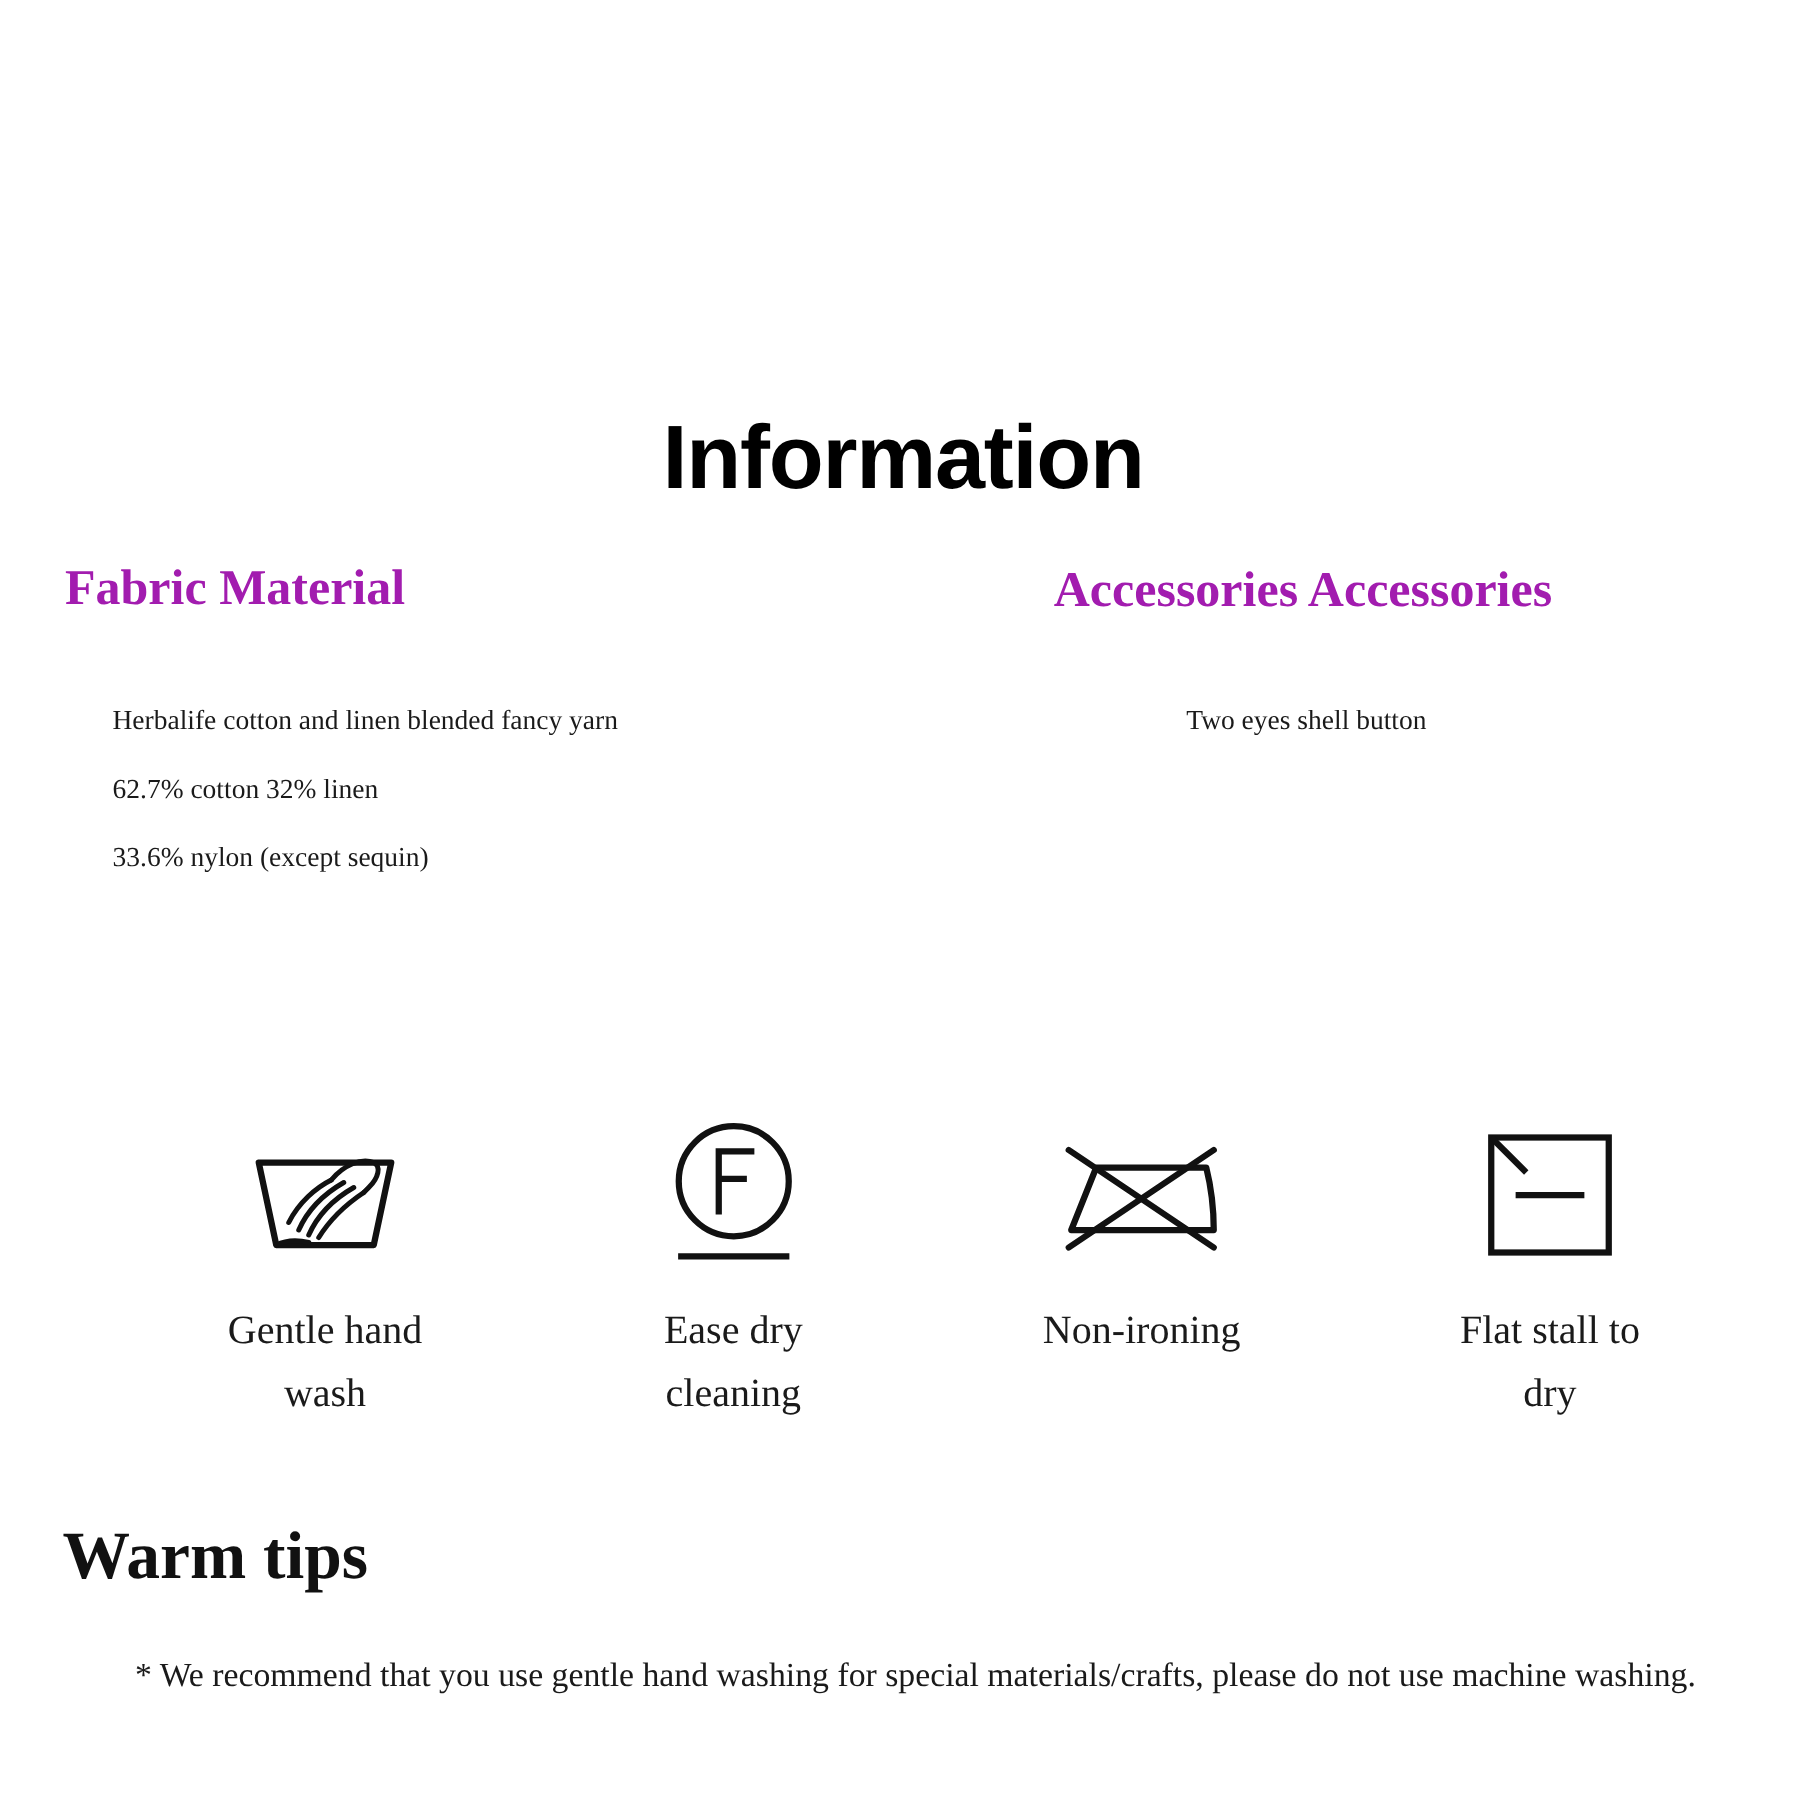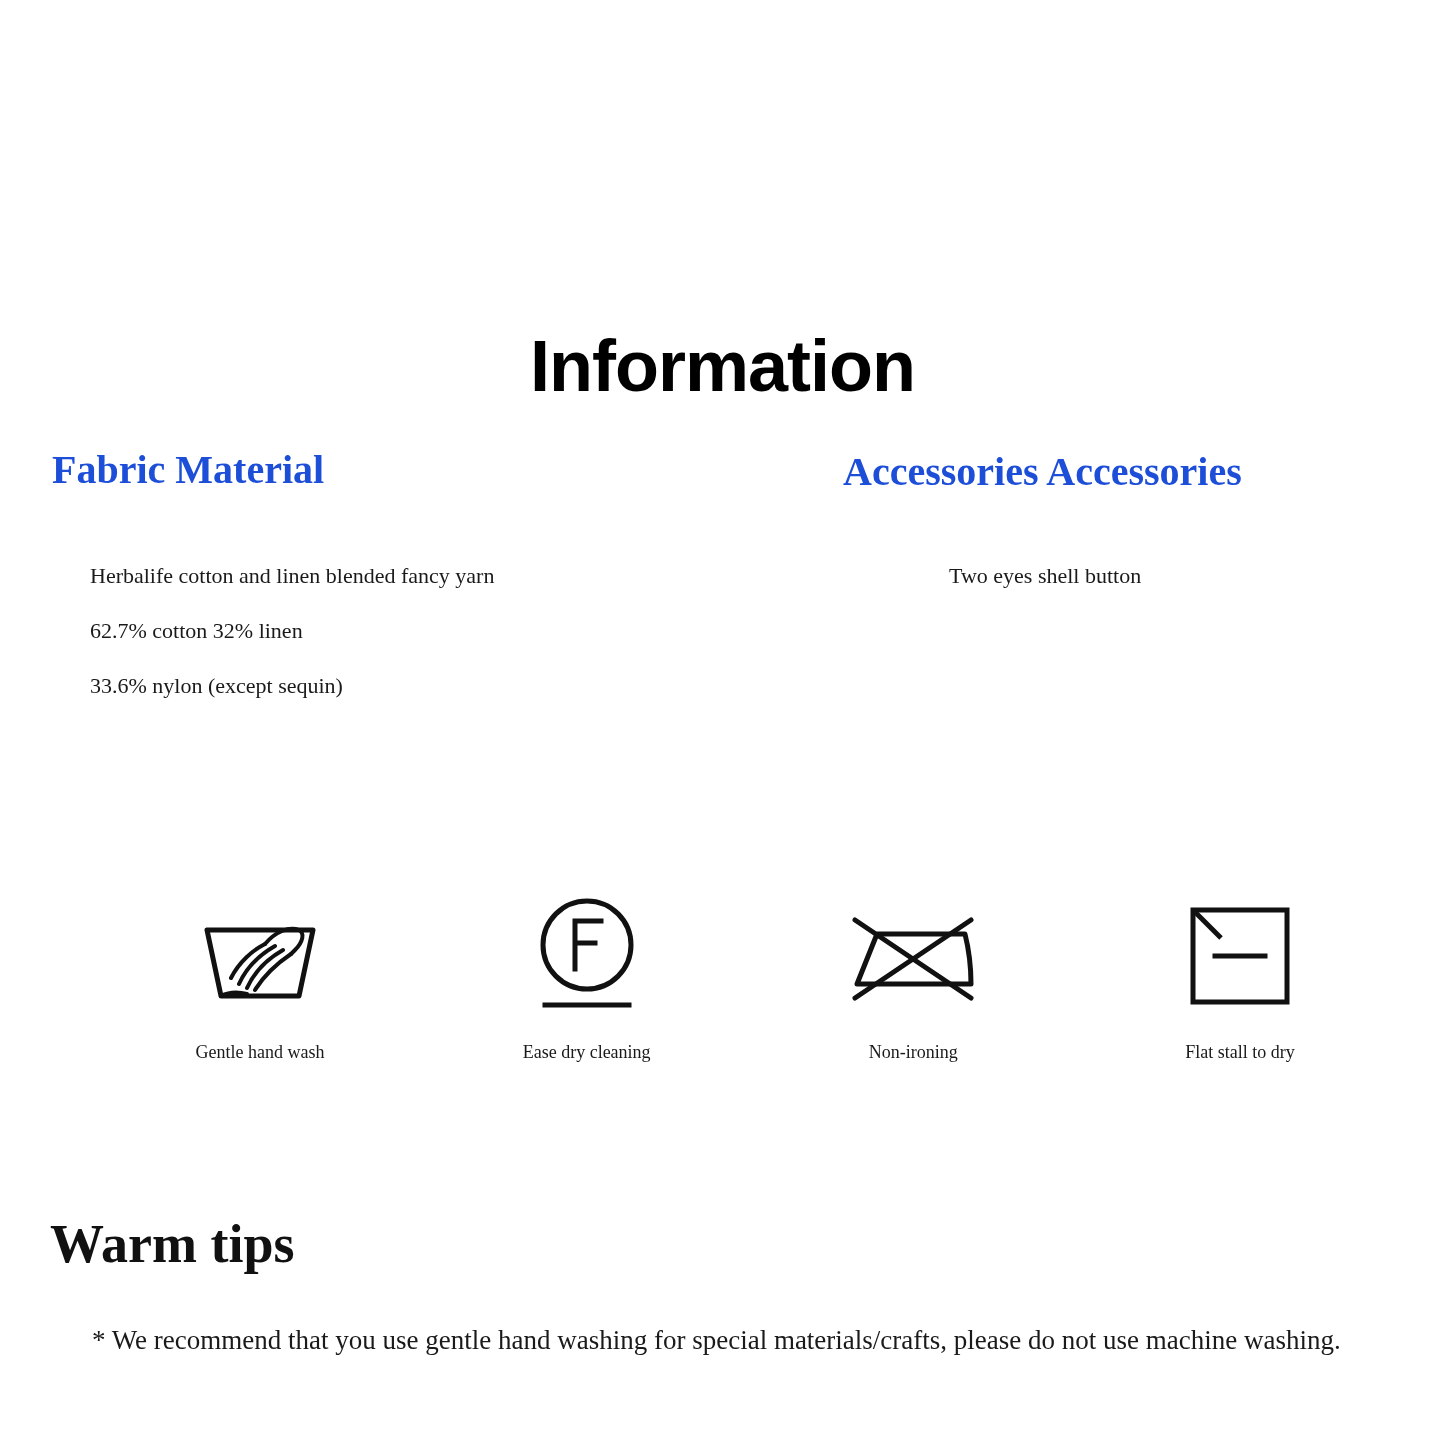--- a/index.html
+++ b/index.html
@@ -37,21 +37,21 @@
     color: #000000;
     line-height: 1;
   }
 
   
   .col-head {
     position: absolute;
     font-family: "Liberation Serif", serif;
     font-weight: bold;
     font-size: 40px;
-    color: #1d4ed8;
+    color: #a21caf;
     line-height: 1;
   }
   .col-head.left  { top: 450px; left: 52px; }
   .col-head.right { top: 452px; left: 843px; }
 
   
   .col-body {
     position: absolute;
     font-family: "Liberation Serif", serif;
     font-size: 22px;
@@ -84,21 +84,21 @@
   .sym .glyph {
     height: 130px;
     display: flex;
     align-items: center;
     justify-content: center;
   }
   .sym .cap {
     margin-top: 18px;
     text-align: center;
     font-family: "Liberation Serif", serif;
-    font-size: 18px;
+    font-size: 32px;
     line-height: 1.6;
     color: #1a1a1a;
     max-width: 190px;
   }
   .sym-1 .cap { max-width: 180px; }
   .sym-2 .glyph, .sym-4 .glyph { }
 
   
   .warm-head {
     position: absolute;
@@ -106,21 +106,21 @@
     left: 50px;
     font-family: "Liberation Serif", serif;
     font-weight: bold;
     font-size: 54px;
     color: #111111;
     line-height: 1;
   }
   .warm-body {
     position: absolute;
     top: 1318px;
-    left: 92px;
+    left: 108px;
     width: 1280px;
     font-family: "Liberation Serif", serif;
     font-size: 27px;
     line-height: 1.65;
     color: #1a1a1a;
   }
 </style>
 </head>
 <body>
 

